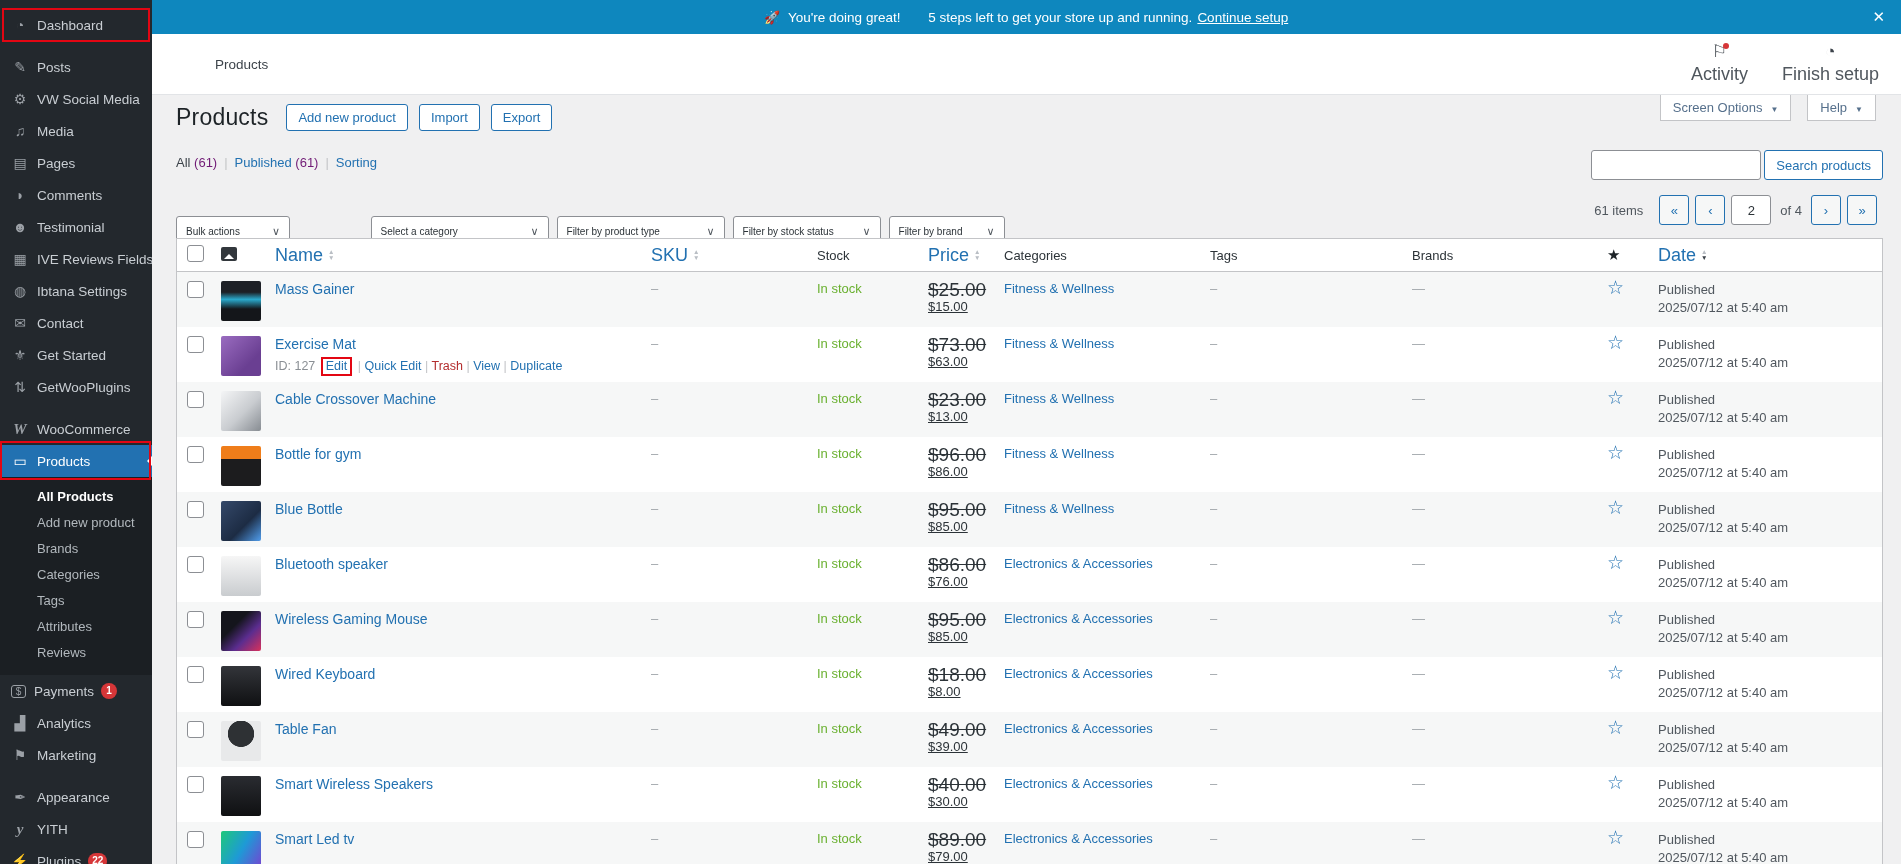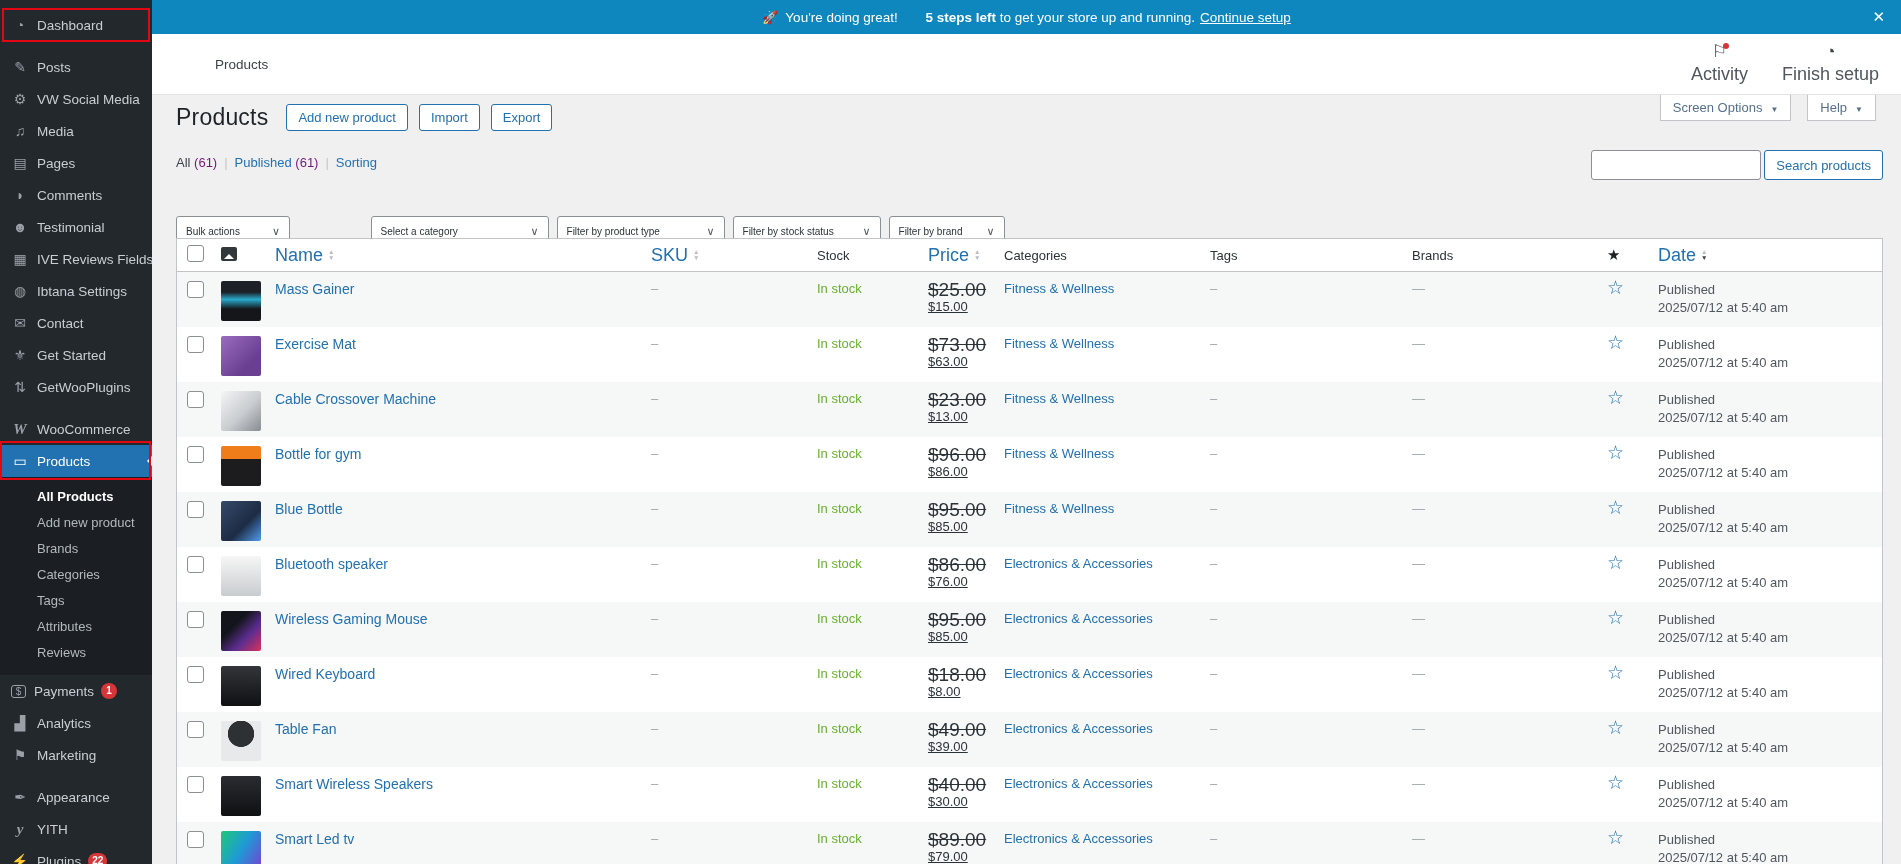--- a/index.html
+++ b/index.html
@@ -21,21 +21,21 @@
   .sb-item.active.annotated::after { left:0; right:1px; top:-4px; bottom:-3px; }
   .badge { margin-left:7px; background:var(--badge_bg,#d63638); color:#fff; font-size:10px; line-height:16px; min-width:16px; border-radius:9px; text-align:center; padding:0 4px; font-weight:700; }
   .submenu { background:rgba(0,0,0,.22); padding:7px 0 9px; }
   .sub-item { height:26px; line-height:26px; padding-left:37px; font-size:13px; color:#b2b8bd; cursor:pointer; white-space:nowrap; }
   .sub-item.current { color:#fff; font-weight:700; }
   .sb-icon.brand { font-style:italic; font-weight:800; font-family:"Liberation Serif",serif; font-size:15px; }
   .sb-icon.boxed { border:1px solid #9ba0a6; border-radius:3px; font-size:10px; height:13px; line-height:11px; width:15px; }
 
   
   .notice { position:absolute; left:152px; top:0; right:0; height:34px; background:var(--notice_bg,#0e87be); color:#fff; display:flex; align-items:center; justify-content:center; font-size:13.5px; }
-  .notice b { font-weight:700;padding-left:24px; }
+  .notice b { font-weight:400;padding-left:24px; }
   .rocket { margin-right:7px; font-size:13px; }
   .notice-link { color:#fff; text-decoration:underline; margin-left:5px; cursor:pointer; }
   .notice-close { position:absolute; right:16px; top:50%; transform:translateY(-50%); font-size:15px; cursor:pointer; }
 
   
   .topbar { position:absolute; left:152px; top:34px; right:0; height:61px; background:#fff; border-bottom:1px solid #e2e4e7; z-index:3; }
   .crumb { position:absolute; left:63px; top:50%; transform:translateY(-50%); font-size:13.5px; color:#3c434a; }
   .tb-actions { position:absolute; right:22px; top:8px; display:flex; gap:34px; }
   .tb-btn { display:flex; flex-direction:column; align-items:center; gap:2px; cursor:pointer; color:#3c434a; }
   .tb-icon { font-size:17px; line-height:20px; height:20px; }
@@ -284,20 +284,29 @@
       </div>
     <div class="select w-stock">
         <span>Filter by stock status</span>
       </div>
     <div class="select w-brand">
         <span>Filter by brand</span>
       </div>
     <button class="btn fbtn">Filter</button>
   </div>
 
+  <div class="pager">
+    <span class="items-count">61 items</span>
+    <span class="pg-btn">«</span>
+    <span class="pg-btn">‹</span>
+    <input class="pg-input" value="2" style="">
+    <span class="pg-of">of 4</span>
+    <span class="pg-btn">›</span>
+    <span class="pg-btn">»</span>
+  </div>
 
   <div class="table-card">
     <div class="trow thead">
       <div class="cell c-cb"><span class="cb"></span></div>
       <div class="cell c-img"><span class="img-ico"></span></div>
       <div class="cell c-name"><a class="th-sort">
             <span>Name</span>
             <span class="arrows"></span>
           </a></div>
       <div class="cell c-sku"><a class="th-sort">
@@ -343,20 +352,21 @@
       <span class="pdate">2025/07/12 at 5:40 am</span>
     </div>
   </div>
         <div class="trow prow">
     <div class="cell c-cb"><span class="cb"></span></div>
     <div class="cell c-img">
             <span class="thumb" style="background: linear-gradient(135deg, rgb(154, 108, 192), rgb(106, 63, 146) 70%);"></span>
           </div>
     <div class="cell c-name">
       <a class="pname">Exercise Mat</a>
+      <div class="ractions"><span class="rid">ID: 127 </span><a class="annot">Edit</a><span class="sep"> | </span><a>Quick Edit</a><span class="sep"> | </span><a class="danger">Trash</a><span class="sep"> | </span><a>View</a><span class="sep"> | </span><a>Duplicate</a></div>
     </div>
     <div class="cell c-sku dash">–</div>
     <div class="cell c-stock"><span class="instock">In stock</span></div>
     <div class="cell c-price">
       <span class="price-old">$73.00</span>
       <span class="price-new">$63.00</span>
     </div>
     <div class="cell c-cat"><a class="cat-link">Fitness &amp; Wellness</a></div>
     <div class="cell c-tags dash">–</div>
     <div class="cell c-brands dash">—</div>

